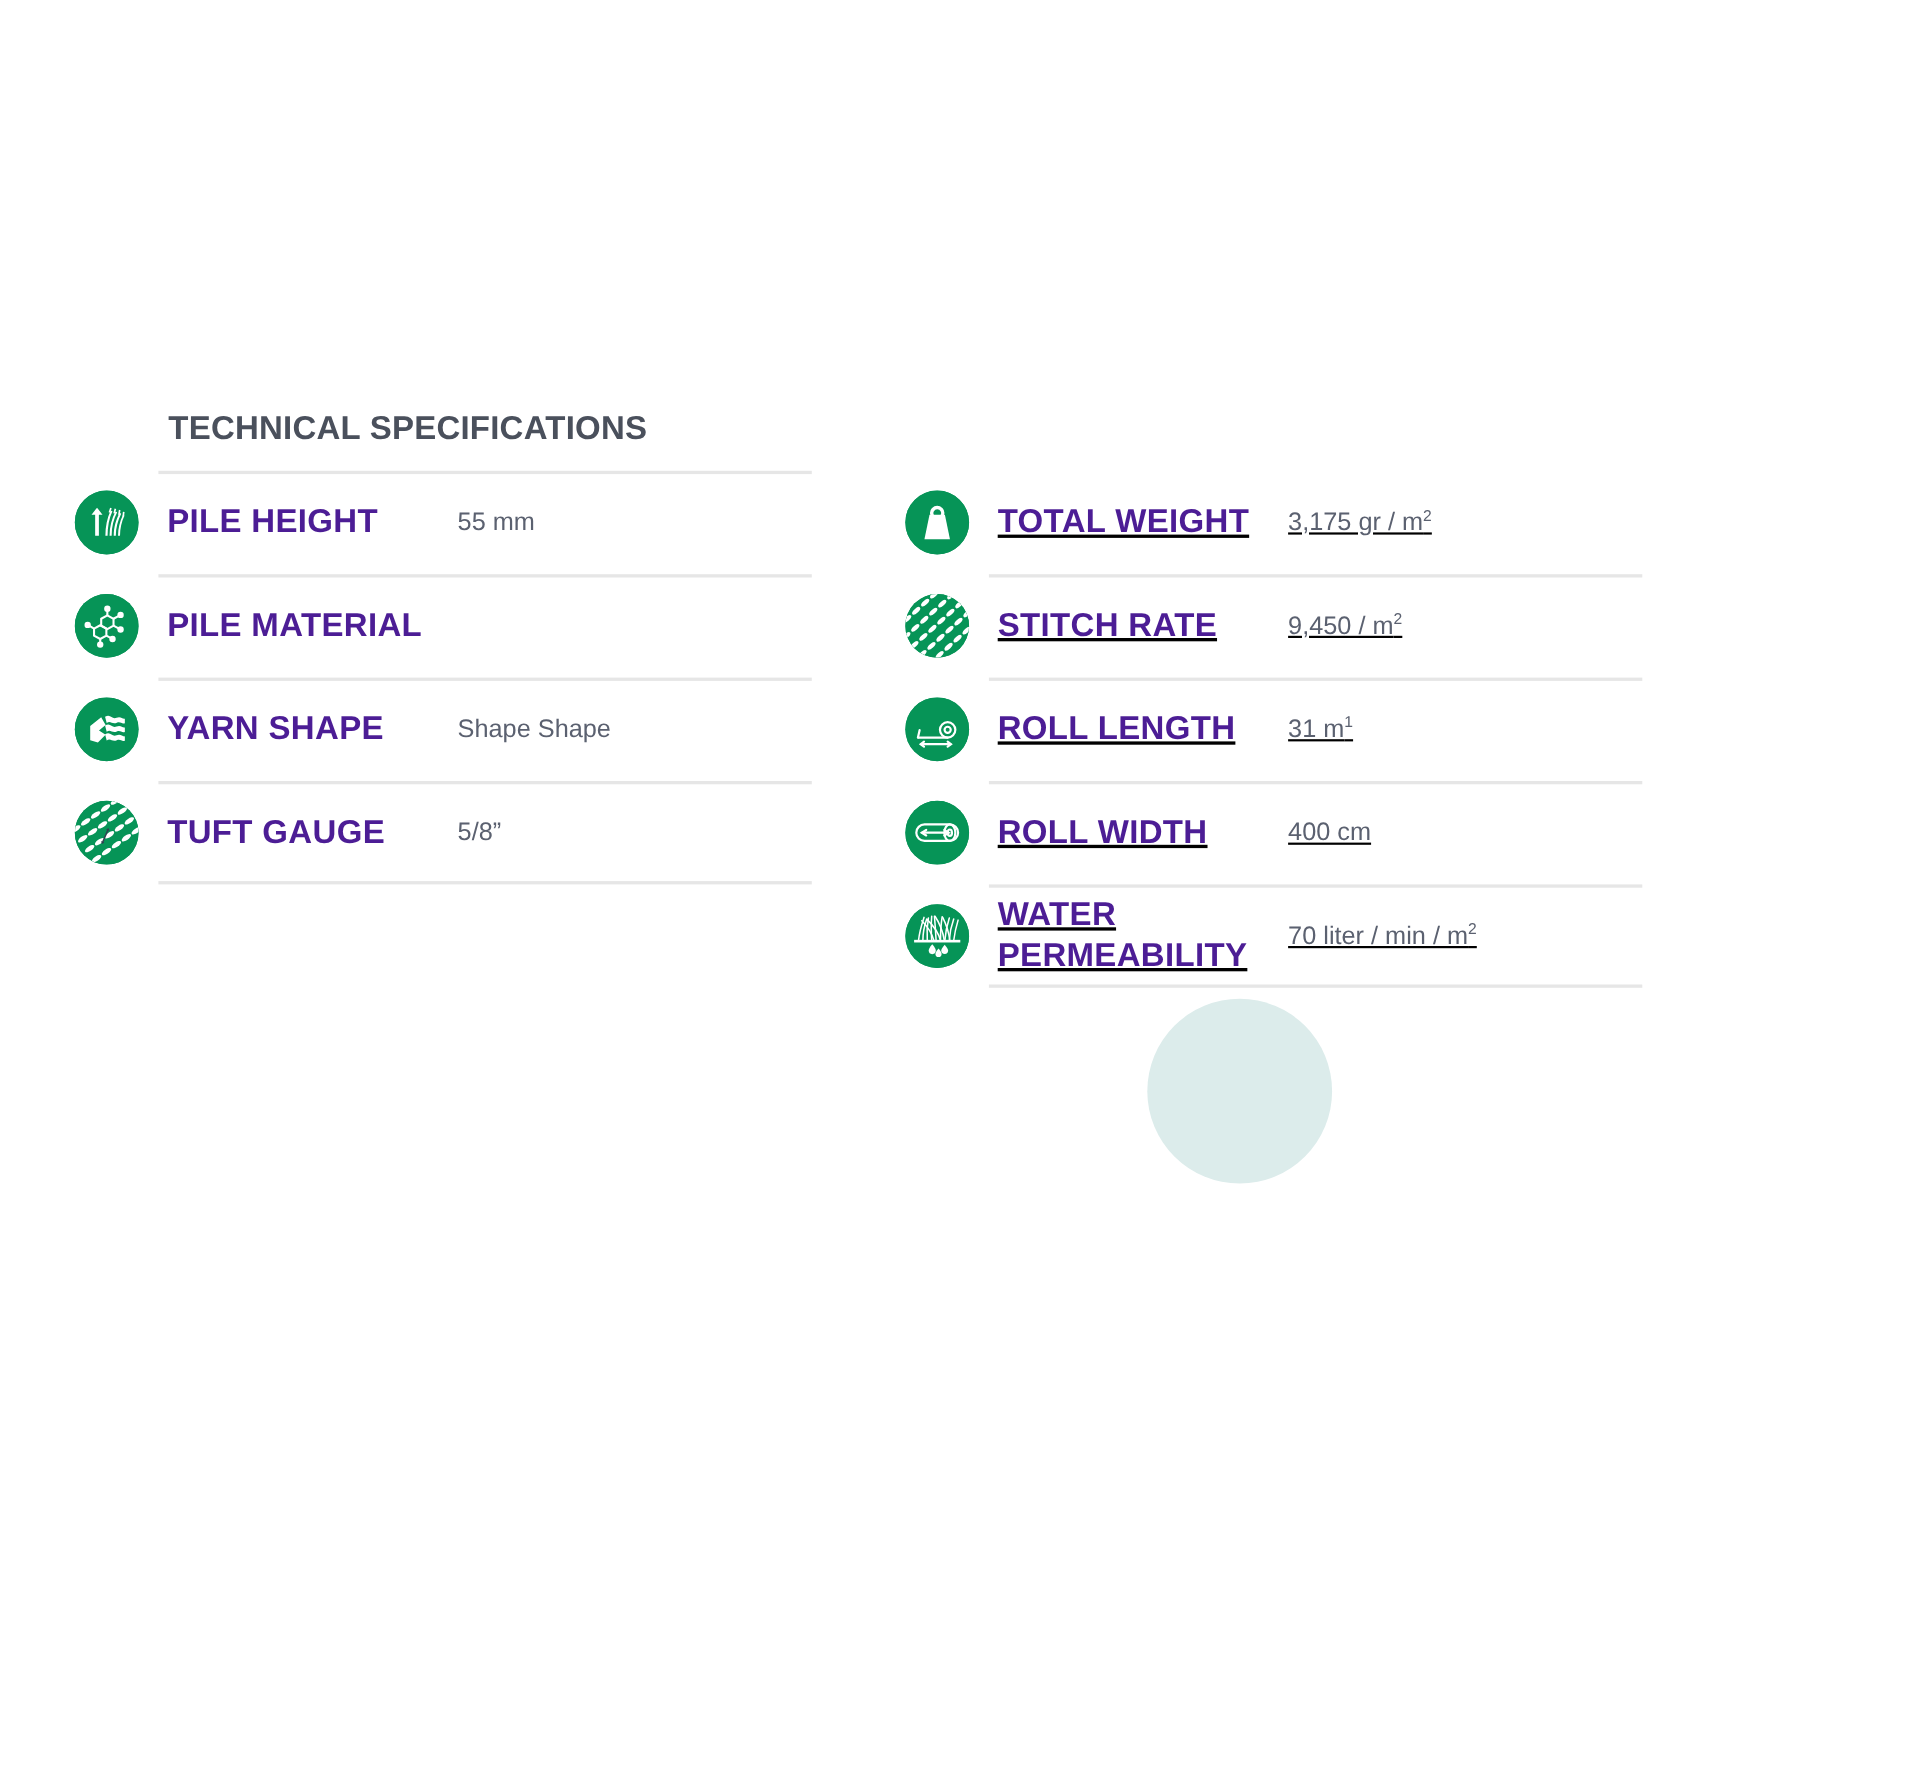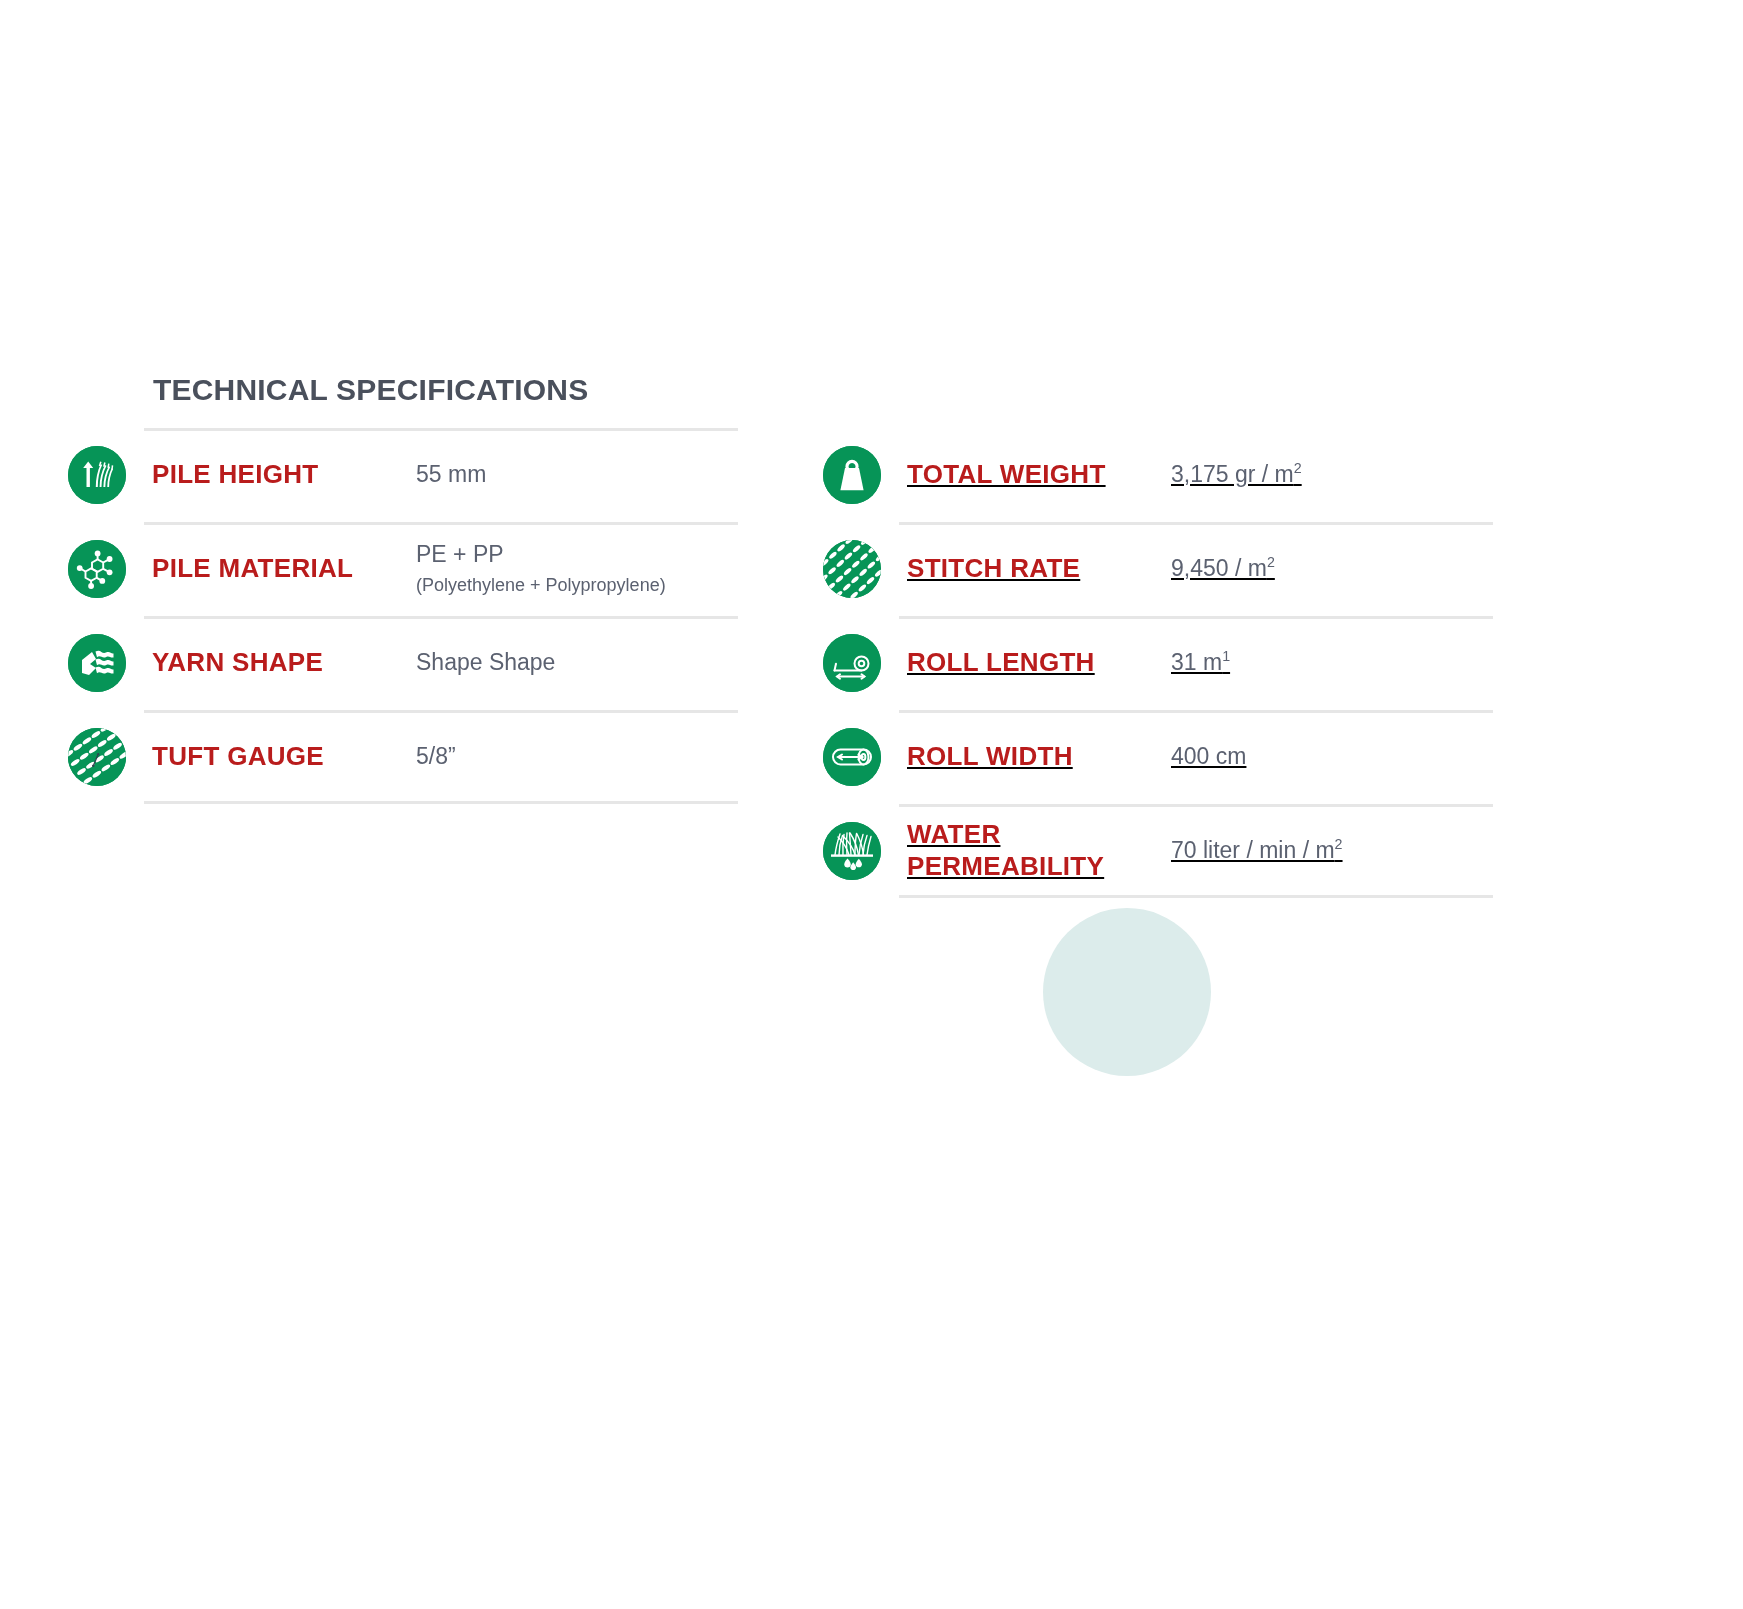--- a/index.html
+++ b/index.html
@@ -94,23 +94,23 @@
     height: 58px;
     border-radius: 50%;
     background: #069457;
     display: block;
   }
   .icon-badge svg { display: block; width: 58px; height: 58px; }
 
   .label-cell {
     width: 272px;
     min-width: 272px;
-    font-size: 26px;
+    font-size: 30px;
     font-weight: bold;
-    color: #b91c1c;
+    color: #4c1d95;
     letter-spacing: 0.3px;
     line-height: 1.22;
     padding-left: 8px;
     box-sizing: border-box;
   }
   .label-cell .l2 { display: block; }
 
   .value-cell {
     flex: 1;
     font-size: 23px;
@@ -187,24 +187,20 @@
                 <circle cx="41.6" cy="32.3" r="2.9"></circle>
                 <circle cx="29.6" cy="13.4" r="2.9"></circle>
                 <circle cx="11.7" cy="28.1" r="2.9"></circle>
                 <circle cx="23.1" cy="46.0" r="2.9"></circle>
                 <circle cx="34.3" cy="40.9" r="2.9"></circle>
               </g>
             </svg>
           </span>
         </div>
         <div class="label-cell">PILE MATERIAL</div>
-        <div class="value-cell">
-          <span>PE + PP</span>
-          <span class="sub">(Polyethylene + Polypropylene)</span>
-        </div>
       </div>
 
       <div class="spec-row">
         <div class="divider top"></div>
         <div class="icon-cell">
           <span class="icon-badge">
             <svg viewBox="0 0 58 58">
               <circle cx="29" cy="29" r="29" fill="#069457"></circle>
               <path d="M14 39 L14 26 L24 18 L28 25 L22 30 L28 34 L21 41 Z" fill="#ffffff"></path>
               <path d="M27.5 17.5 C33 14.5 33.5 20.5 38 18.5 C42 16.8 43 20 45.5 19.4

